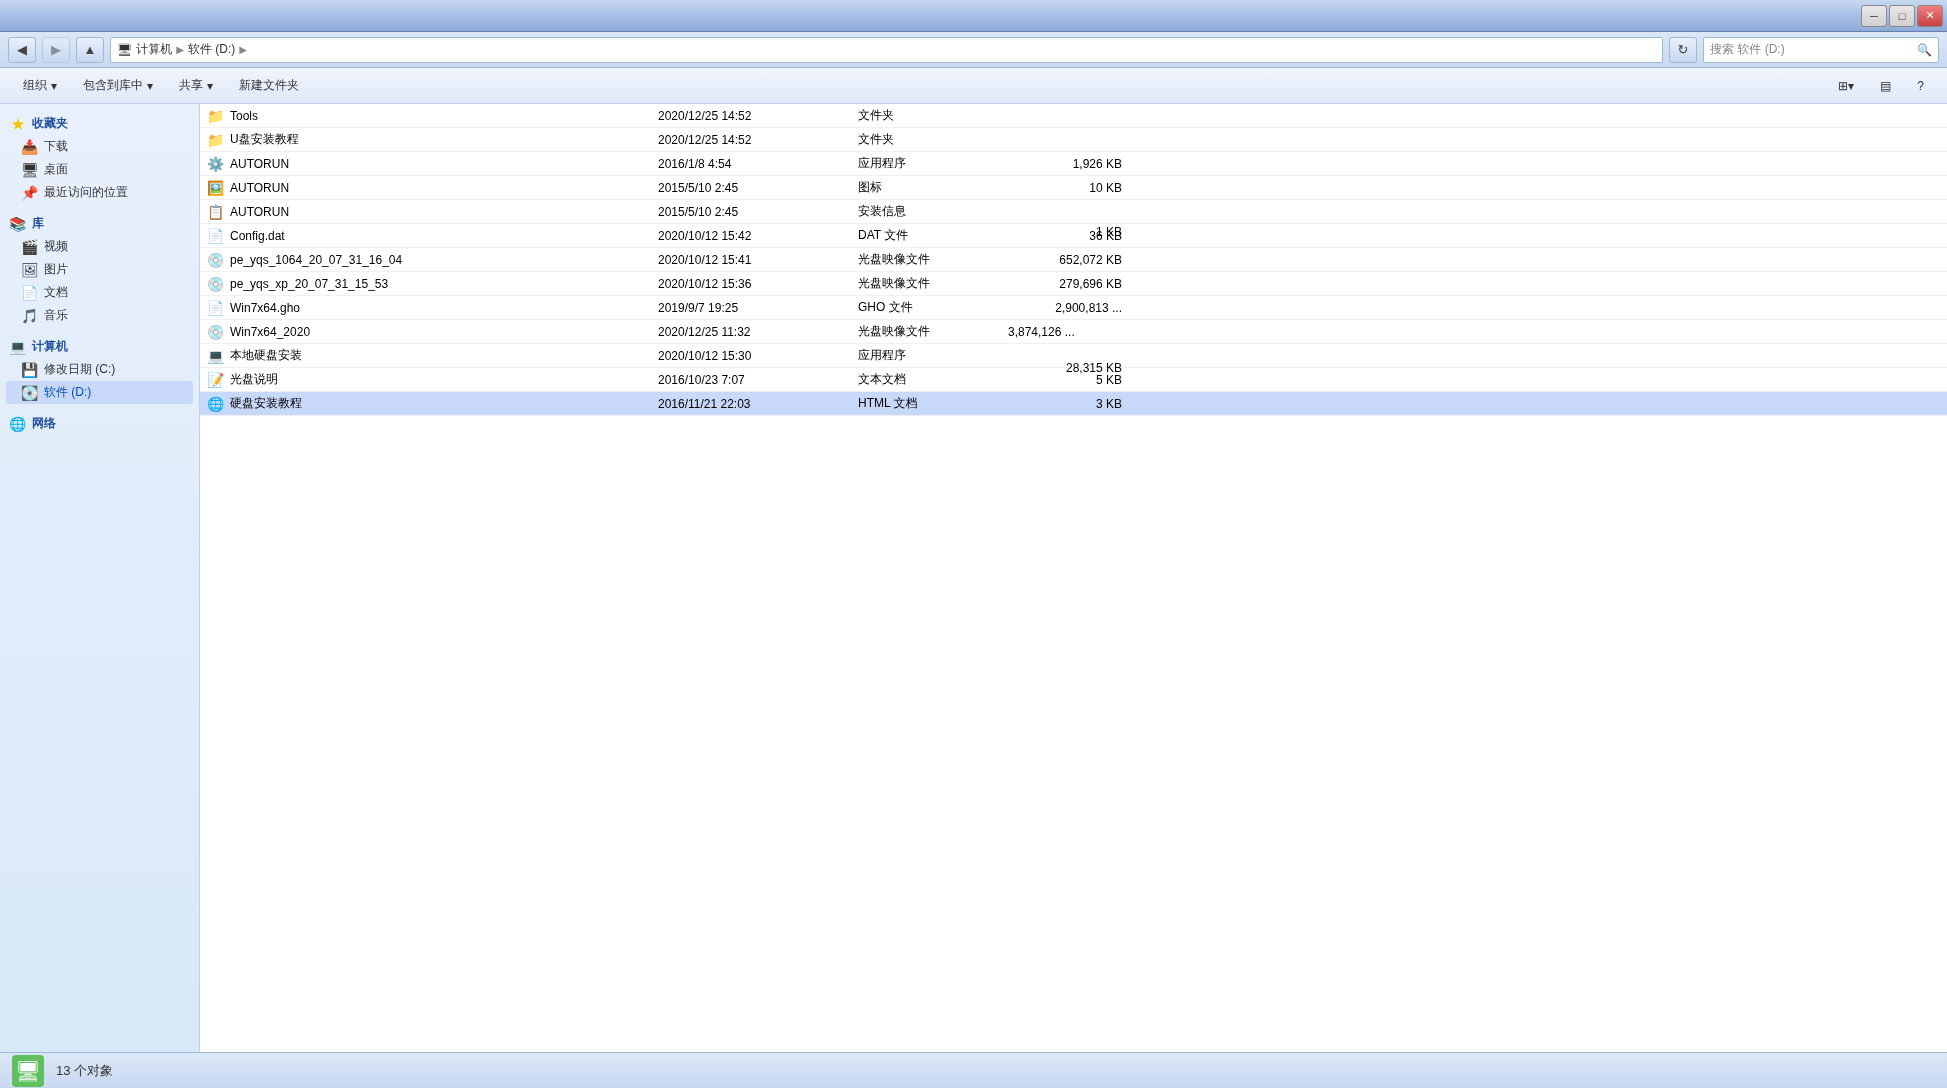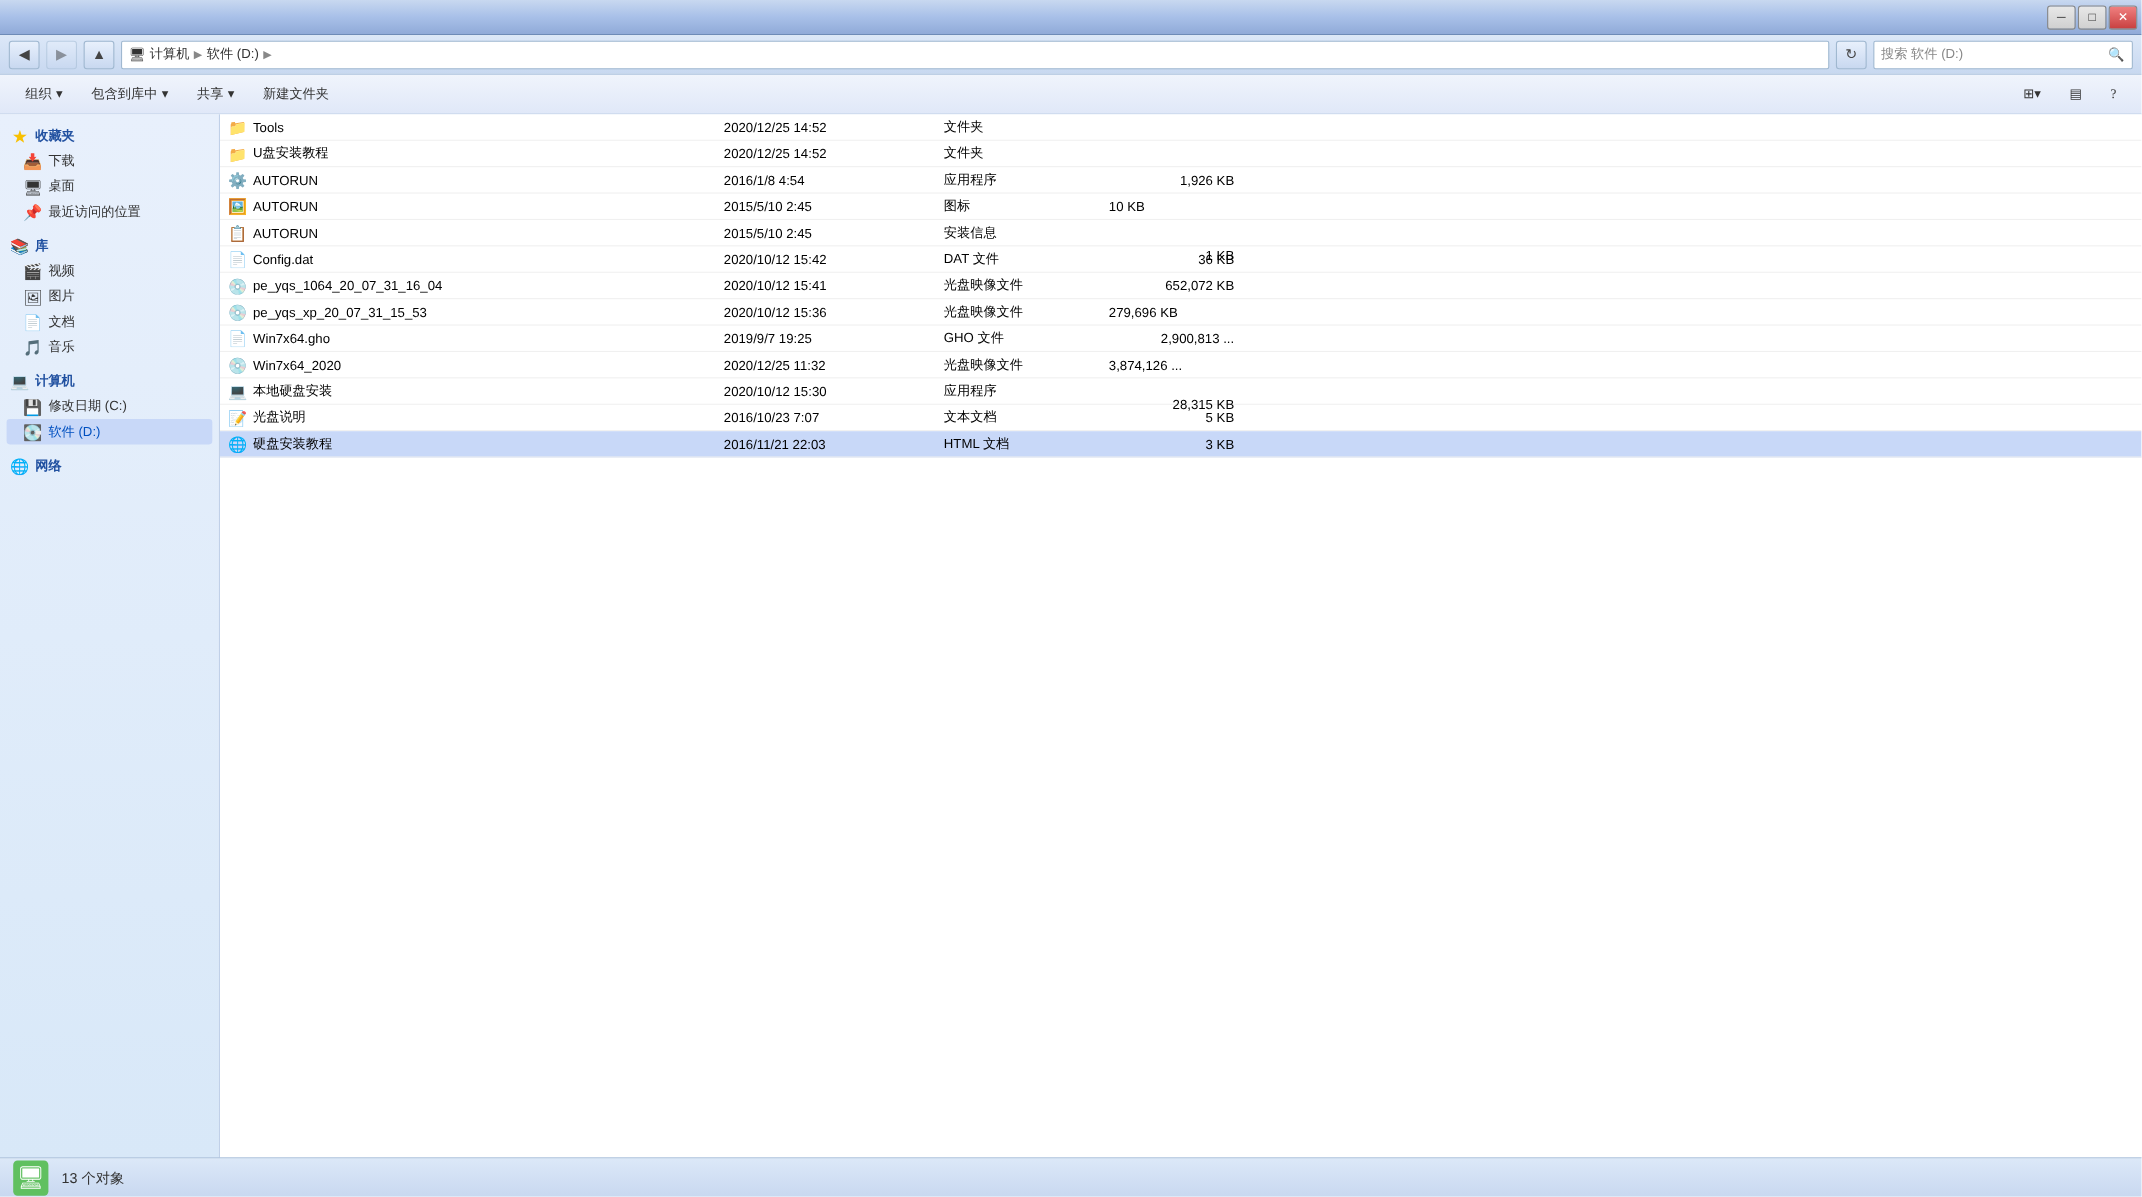--- a/index.html
+++ b/index.html
@@ -112,21 +112,20 @@
 
     
     .toolbar {
       height: 36px;
       background: linear-gradient(to bottom, #f0f4fc, #e0e8f8);
       display: flex;
       align-items: center;
       padding: 0 12px;
       gap: 4px;
       border-bottom: 1px solid #c0d0e8;
-      font-family: Liberation Serif, serif;
     }
     .tool-btn {
       height: 28px;
       padding: 0 10px;
       background: transparent;
       border: 1px solid transparent;
       border-radius: 3px;
       cursor: pointer;
       font-size: 12px;
       color: #333;
@@ -457,21 +456,21 @@
     <div class="file-cell col-name">
       <span class="file-icon">🖼️</span>
       <span>AUTORUN</span>
     </div>
     <div class="file-cell col-date">
       <span>2015/5/10 2:45</span>
     </div>
     <div class="file-cell col-type">
       <span>图标</span>
     </div>
-    <div class="file-cell col-size" style="">
+    <div class="file-cell col-size" style="justify-content:flex-end;">
       <span>10 KB</span>
     </div>
   </div>
         <div class="file-row">
     <div class="file-cell col-name">
       <span class="file-icon">📋</span>
       <span>AUTORUN</span>
     </div>
     <div class="file-cell col-date">
       <span>2015/5/10 2:45</span>
@@ -517,21 +516,21 @@
     <div class="file-cell col-name">
       <span class="file-icon">💿</span>
       <span>pe_yqs_xp_20_07_31_15_53</span>
     </div>
     <div class="file-cell col-date">
       <span>2020/10/12 15:36</span>
     </div>
     <div class="file-cell col-type">
       <span>光盘映像文件</span>
     </div>
-    <div class="file-cell col-size" style="">
+    <div class="file-cell col-size" style="justify-content:flex-end;">
       <span>279,696 KB</span>
     </div>
   </div>
         <div class="file-row">
     <div class="file-cell col-name">
       <span class="file-icon">📄</span>
       <span>Win7x64.gho</span>
     </div>
     <div class="file-cell col-date">
       <span>2019/9/7 19:25</span>

